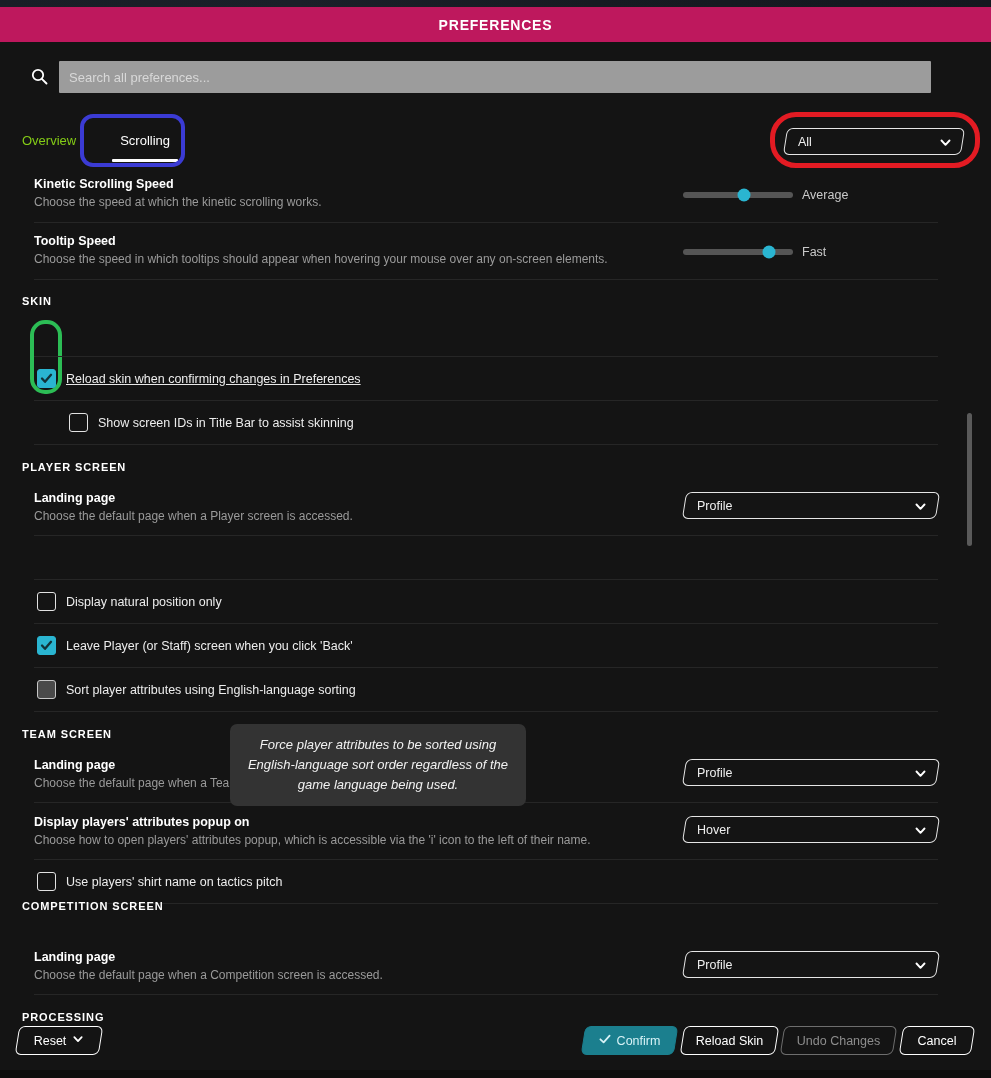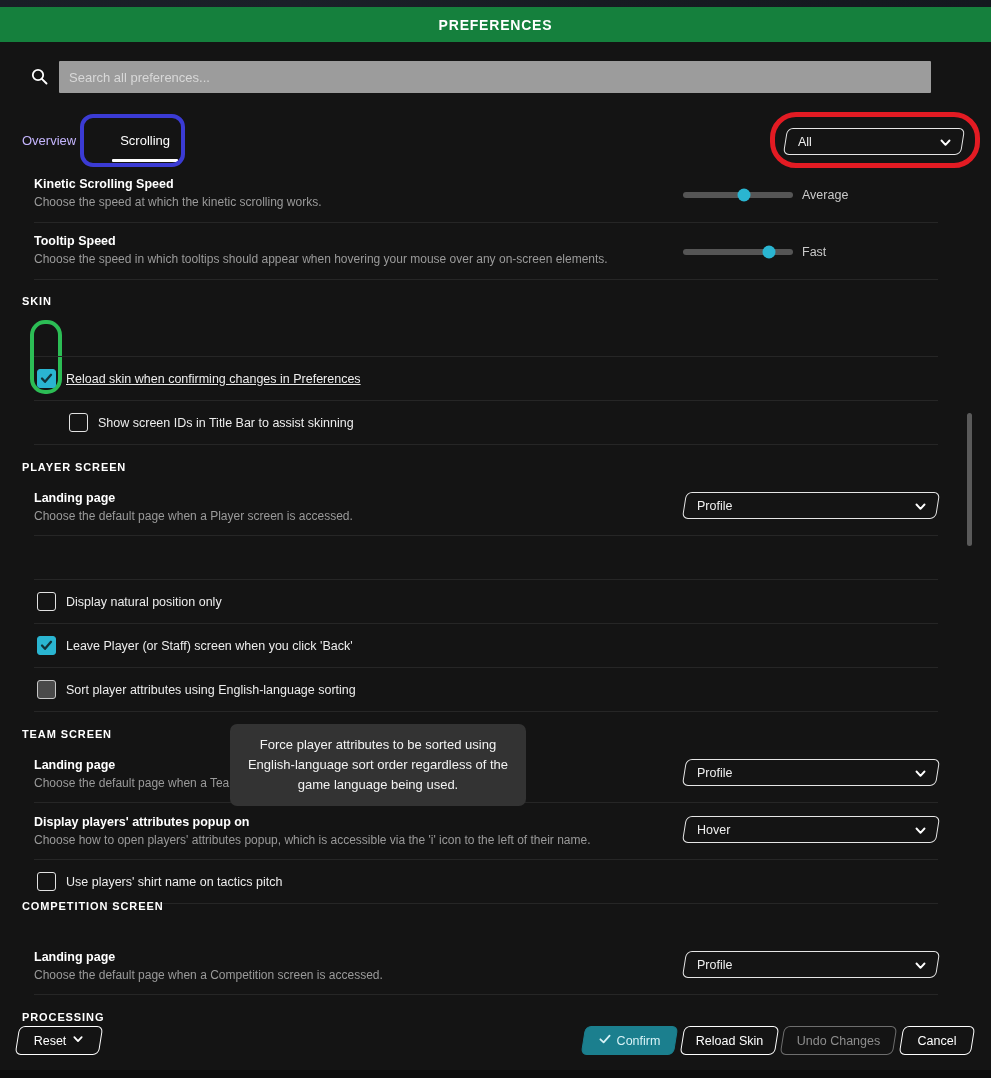--- a/index.html
+++ b/index.html
@@ -15,21 +15,21 @@
   
   .topstrip {
     position: absolute; left: 0; top: 0; width: 991px; height: 7px;
     background: linear-gradient(90deg,#191e26 0%,#1b2029 30%,#171b22 60%,#14181f 100%);
   }
 
   
   .title-bar {
     position: absolute; left: 0; top: 7px; width: 991px; height: 35px;
     display: flex; align-items: center; justify-content: center;
-    background: #15803d;
+    background: #be185d;
   }
   .title-bar .title {
     font-size: 14px; font-weight: bold; letter-spacing: 0.8px; color: #ffffff;
   }
 
   
   .search-row { position: absolute; left: 0; top: 56px; width: 991px; height: 44px; }
   .search-icon {
     position: absolute; left: 28px; top: 8px; width: 22px; height: 24px;
     display: flex; align-items: center; justify-content: center;
@@ -38,21 +38,21 @@
     position: absolute; left: 59px; top: 61px; width: 872px; height: 32px;
     background: #9c9c9c; border: none; outline: none; border-radius: 1px;
     font-family: "Liberation Sans", sans-serif; font-size: 13px;
     color: #1d1d1d; padding: 0 10px;
   }
   .search-input::placeholder { color: #d8d8d8; }
 
   
   .tabs { position: absolute; left: 22px; top: 130px; display: flex; align-items: flex-start; gap: 0px; }
   .tab {
-    font-size: 13px; color: #c4b5fd; padding: 0 16px 0 0;
+    font-size: 13px; color: #84cc16; padding: 0 16px 0 0;
     line-height: 22px; cursor: pointer; position: relative;
   }
   .tab.active { color: #ffffff; padding: 0 22px; margin-left: 6px; }
   .tab.active::after {
     content: ""; position: absolute; left: 14px; right: 14px; bottom: -10px;
     height: 3px; background: #ffffff; border-radius: 1px;
   }
 
   
   .hl { position: absolute; pointer-events: none; }
@@ -120,20 +120,21 @@
   .cb.on svg { display: block; }
   .cblabel { font-size: 12.5px; color: #ededed; white-space: nowrap; }
 
   
   .tooltip {
     position: absolute; left: 230px; top: 724px; width: 296px;
     background: #333333; border-radius: 7px;
     padding: 11px 14px; text-align: center;
     font-size: 13px; line-height: 20px; color: #f2f2f2;
     z-index: 40;
+    font-style: italic;
   }
 
   
   .scrollbar-track {
     position: absolute; left: 967px; top: 410px; width: 5px; height: 290px;
     background: transparent;
   }
   .scrollbar-thumb {
     position: absolute; left: 967px; top: 413px; width: 5px; height: 133px;
     background: #5a5a5a; border-radius: 3px; cursor: pointer;

